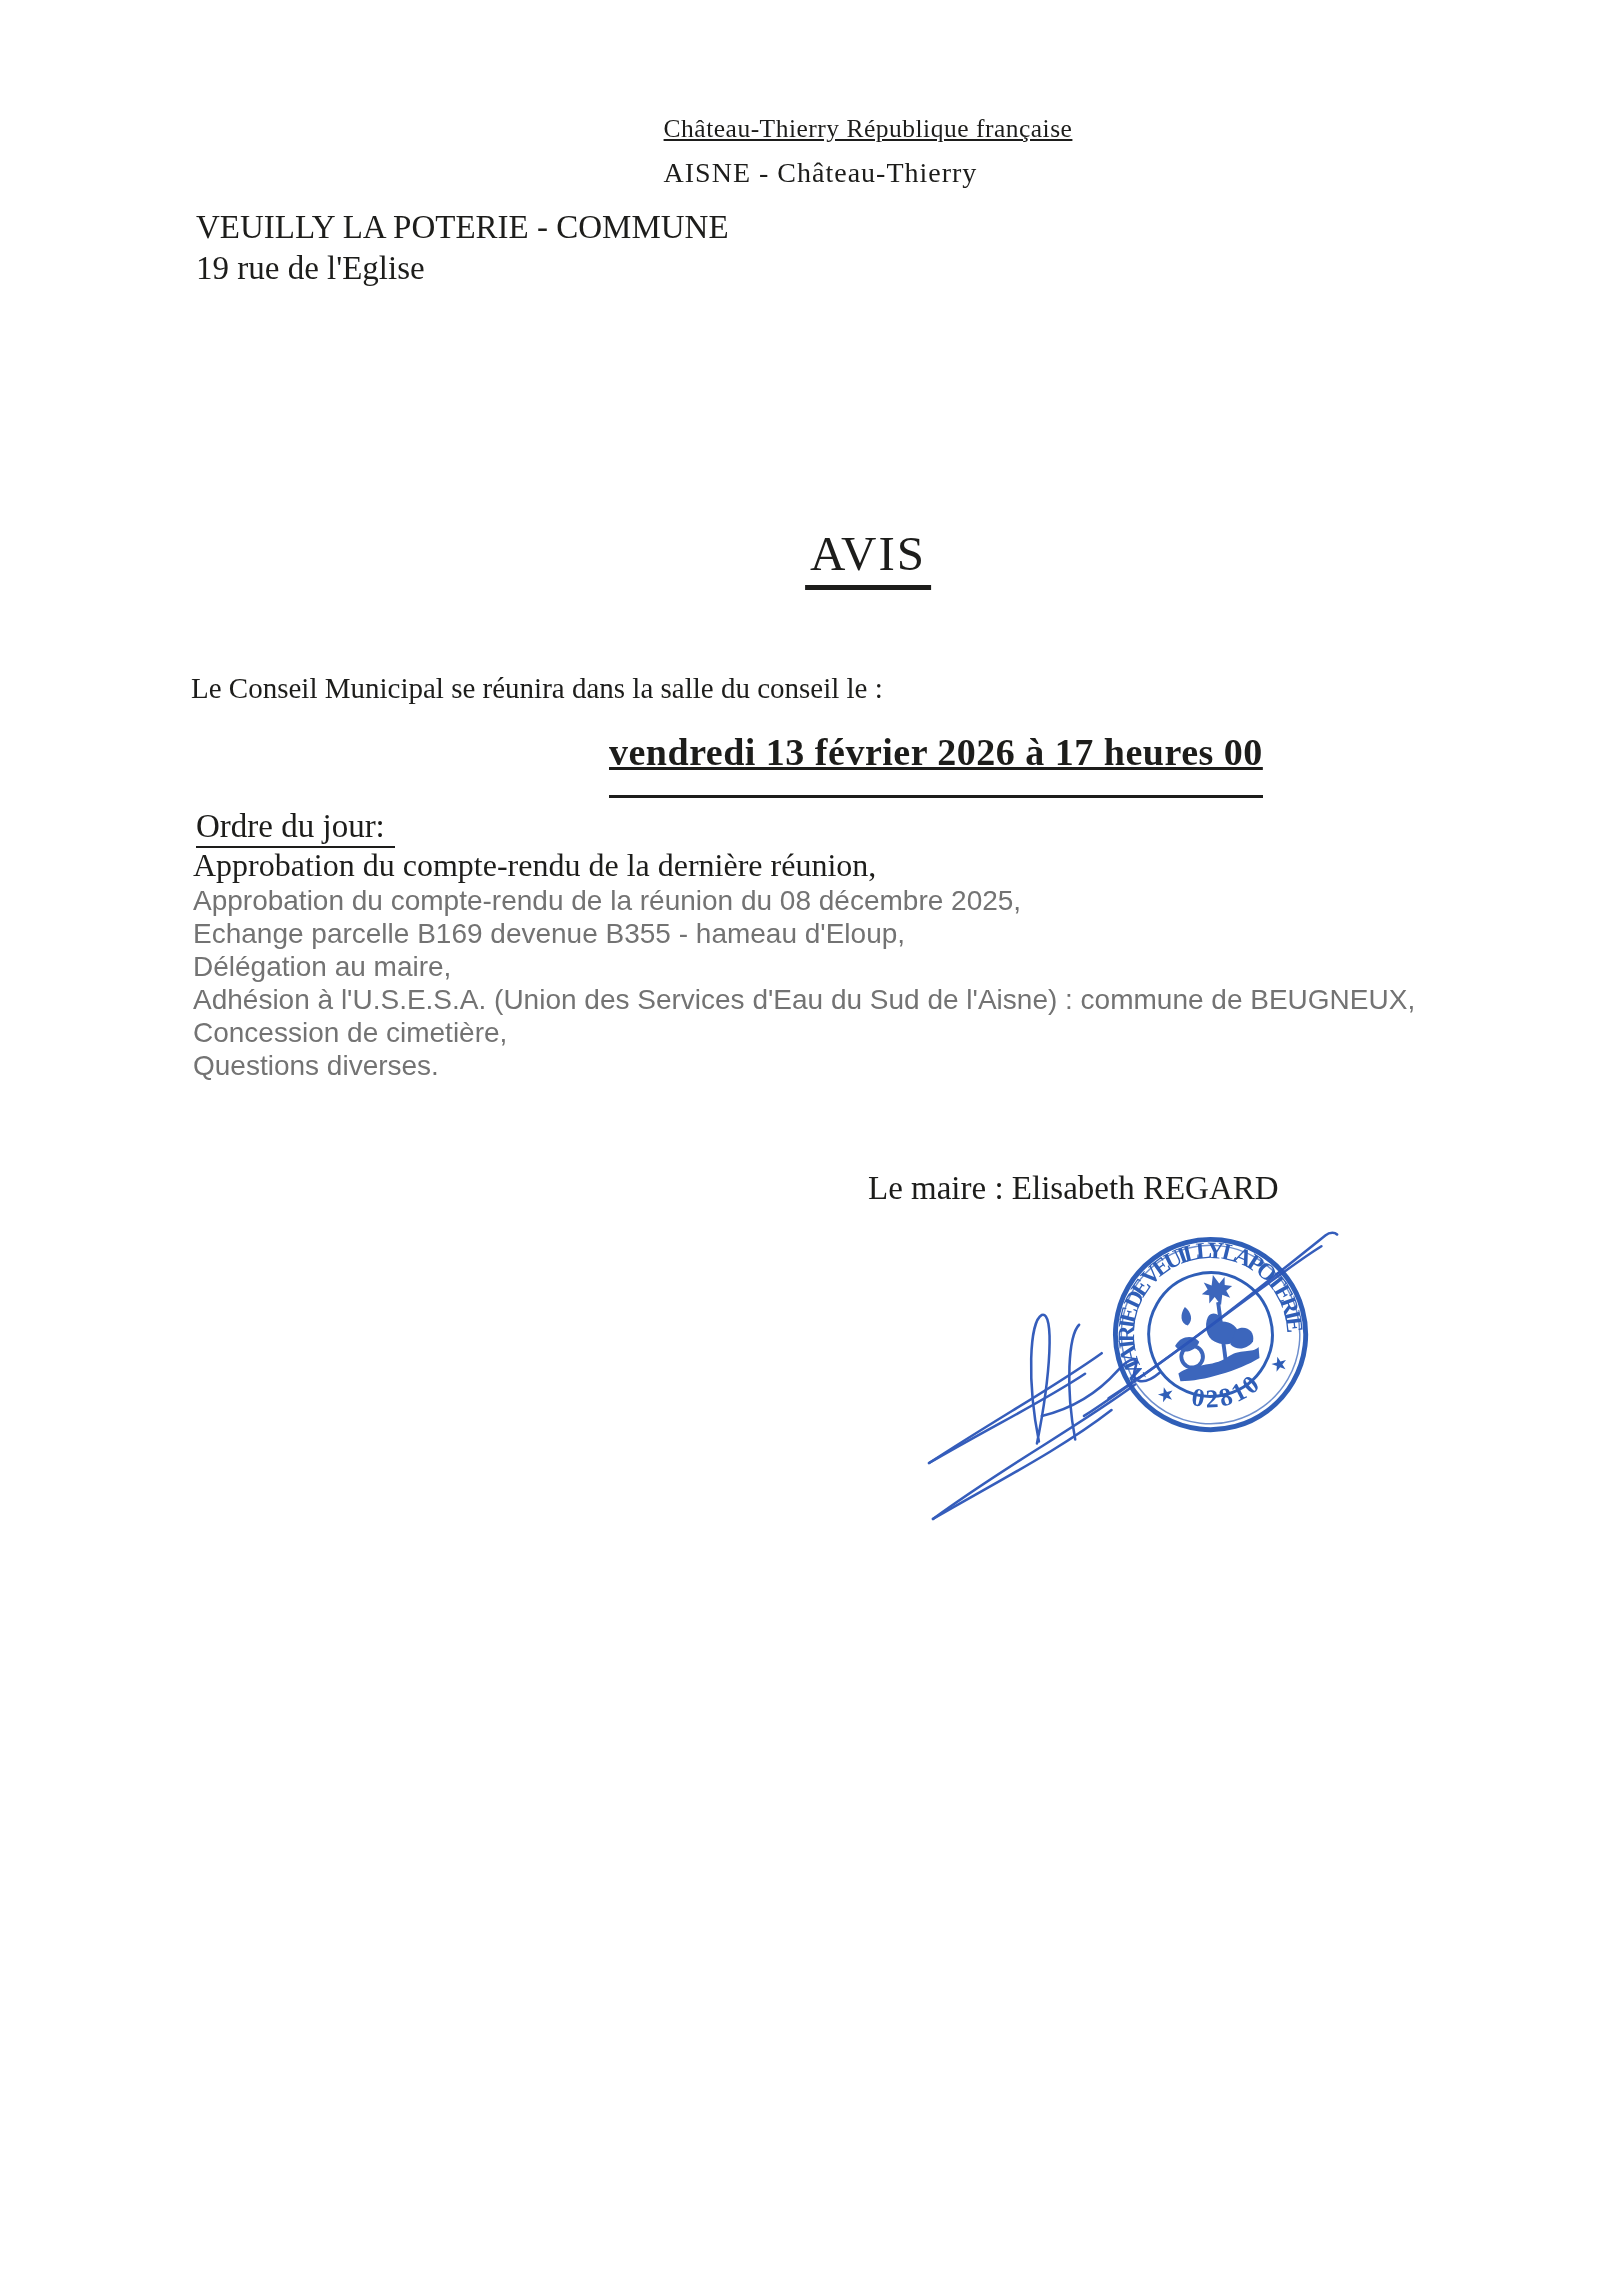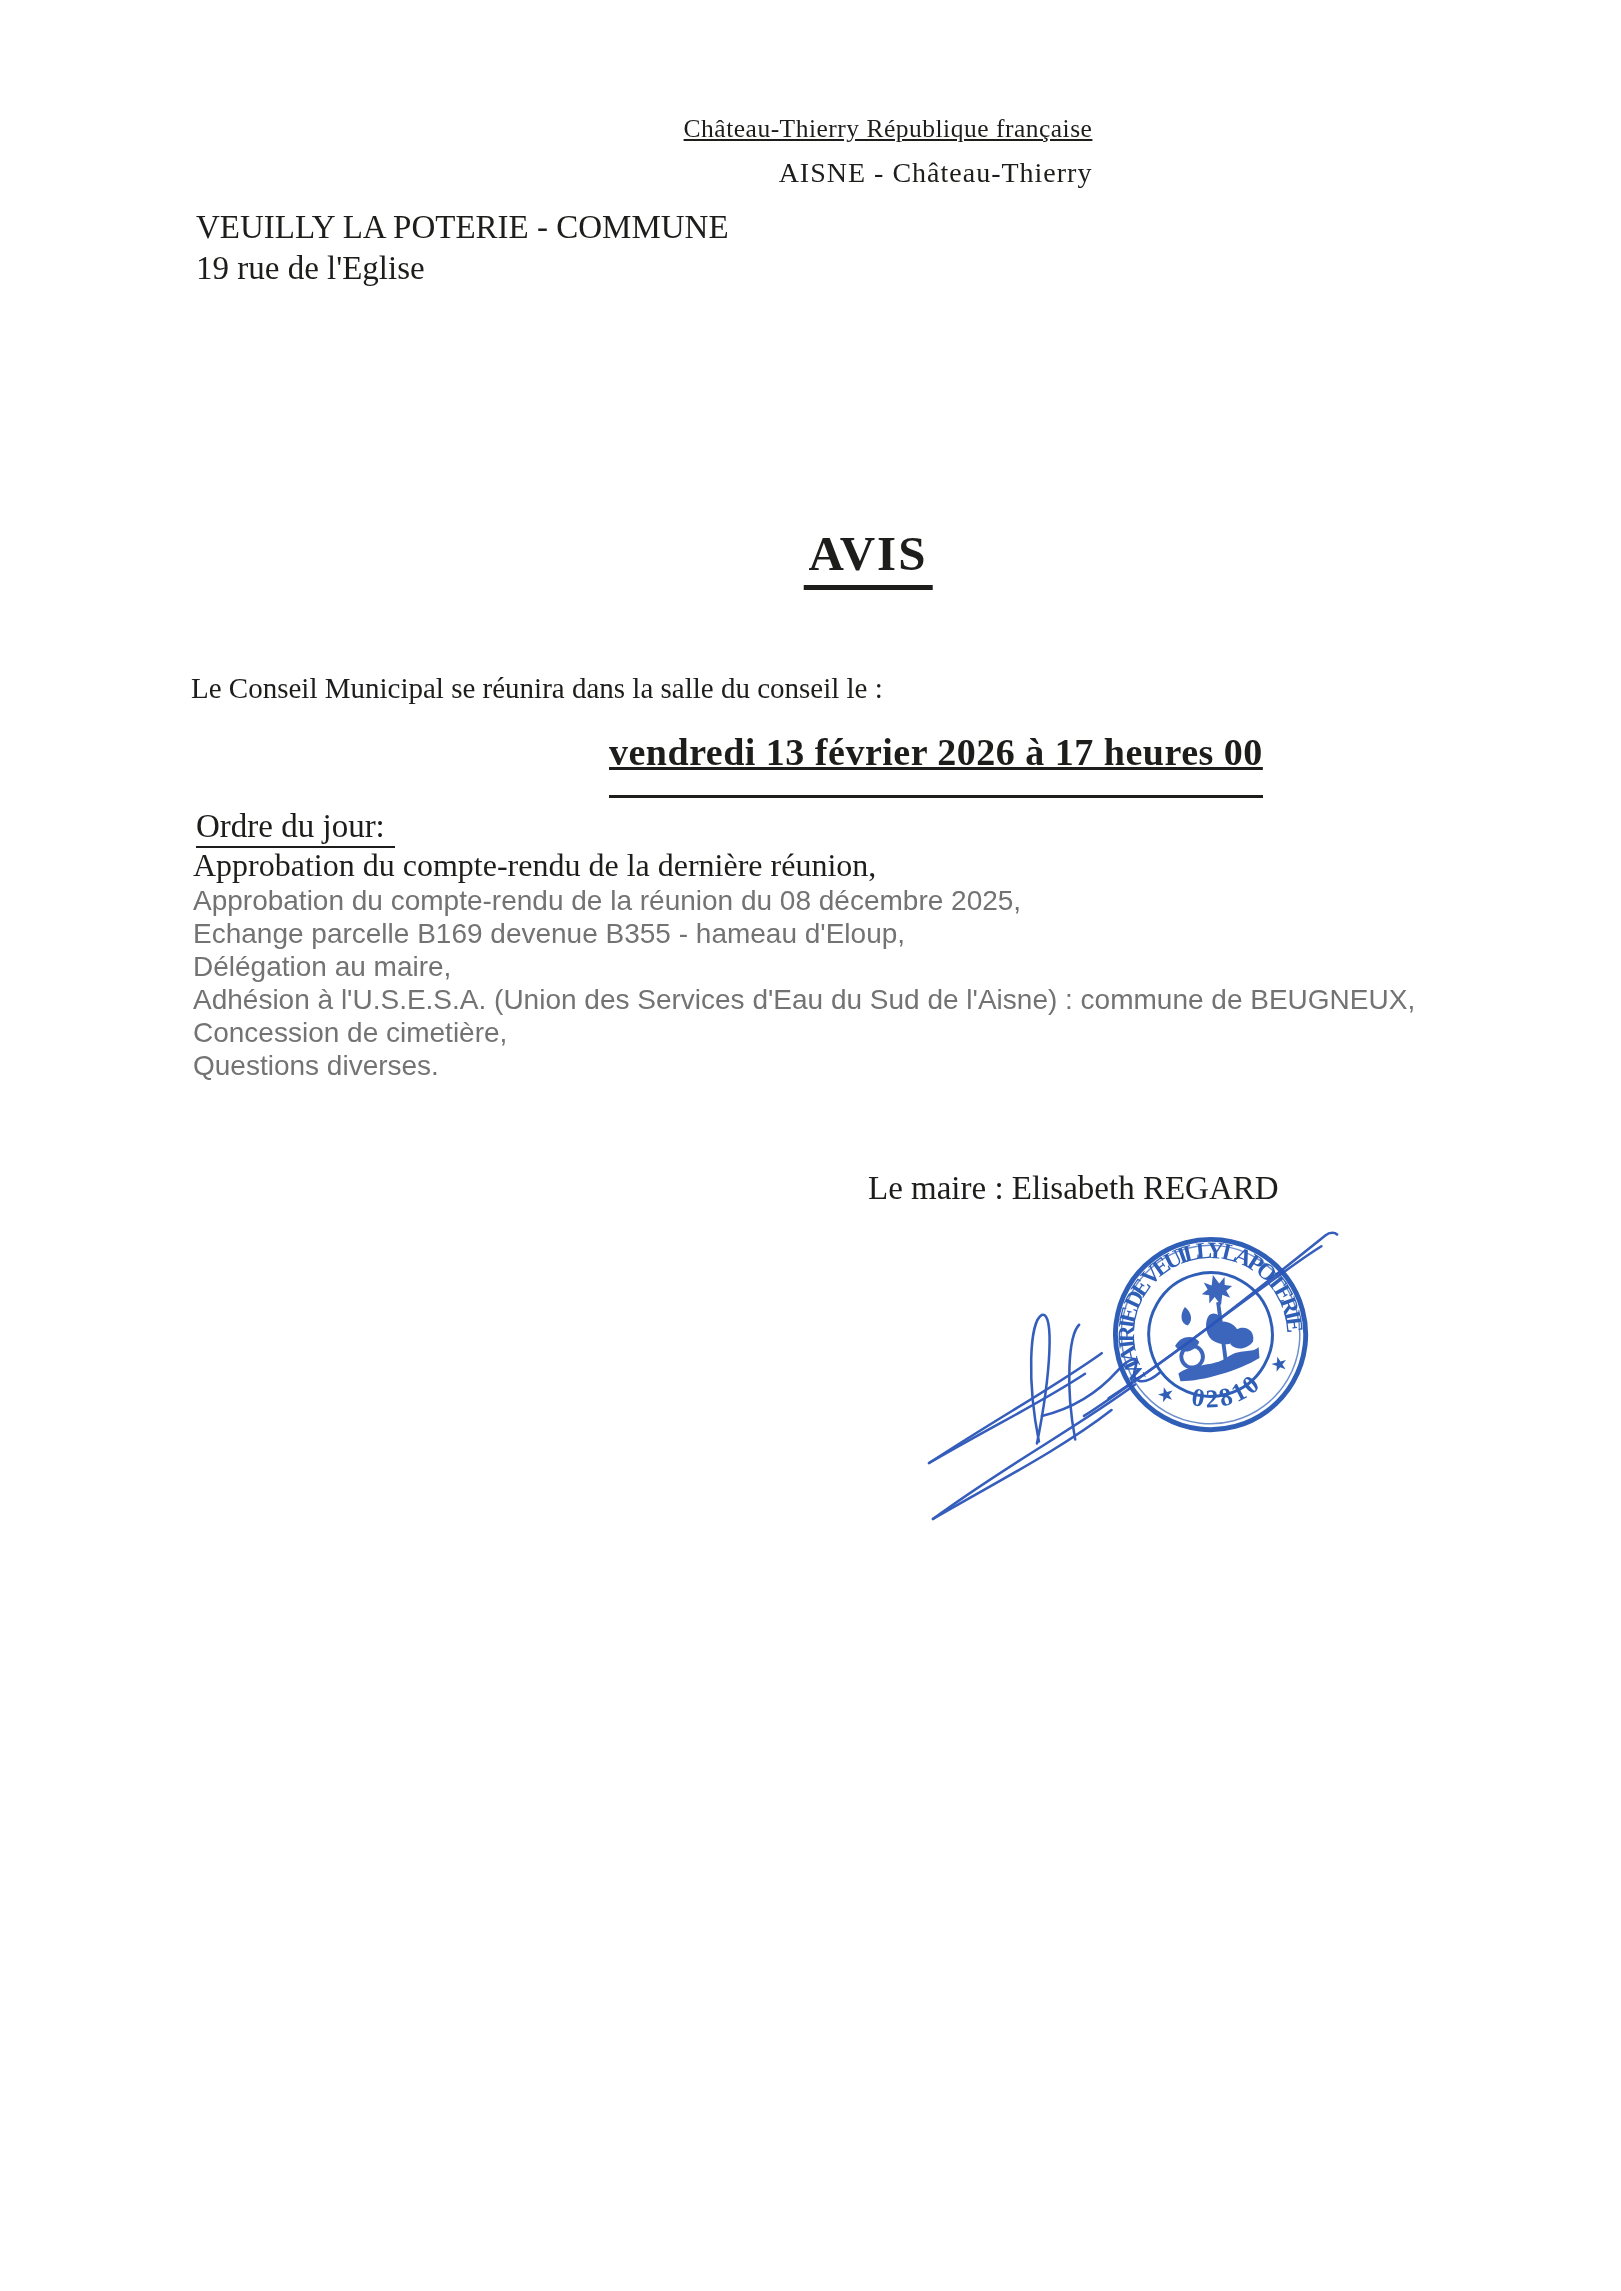--- a/index.html
+++ b/index.html
@@ -7,36 +7,36 @@
     position:relative;
     width:1621px;height:2292px;
     background:#ffffff;
     font-family:"Liberation Serif", serif;
     color:#1d1d1b;
     overflow:hidden;
   }
   .abs{position:absolute;}
 
   
-  .letterhead{left:888px;top:114px;transform:translateX(-50%);text-align:right;white-space:nowrap;}
+  .letterhead{left:868px;top:114px;transform:translateX(-50%);text-align:left;white-space:nowrap;}
   .letterhead .l1{font-size:25.5px;letter-spacing:0.5px;text-decoration:underline;}
   .letterhead .l2{font-size:28px;margin-top:13px;letter-spacing:1px;}
 
   
   .sender{left:196px;top:207px;font-size:33px;line-height:41px;white-space:nowrap;}
 
   
   .dateline{left:868px;top:401px;font-size:32px;white-space:nowrap;}
   .dateline .date{margin-left:29px;}
 
   
   .title-wrap{left:868px;top:525px;transform:translateX(-50%);}
   .title-text{
     display:inline-block;
-    font-size:49px;font-weight:bold;letter-spacing:2px;
+    font-size:49px;font-weight:normal;letter-spacing:2px;
     border-bottom:5.9px solid #1d1d1b;
     padding:0 4.9px 2.9px 4.9px;
   }
 
   .intro{left:191px;top:672px;font-size:29px;white-space:nowrap;}
 
   .meeting-wrap{left:609px;top:730px;white-space:nowrap;}
   .meeting-text{
     display:inline-block;
     font-size:38px;font-weight:bold;letter-spacing:0.5px;

